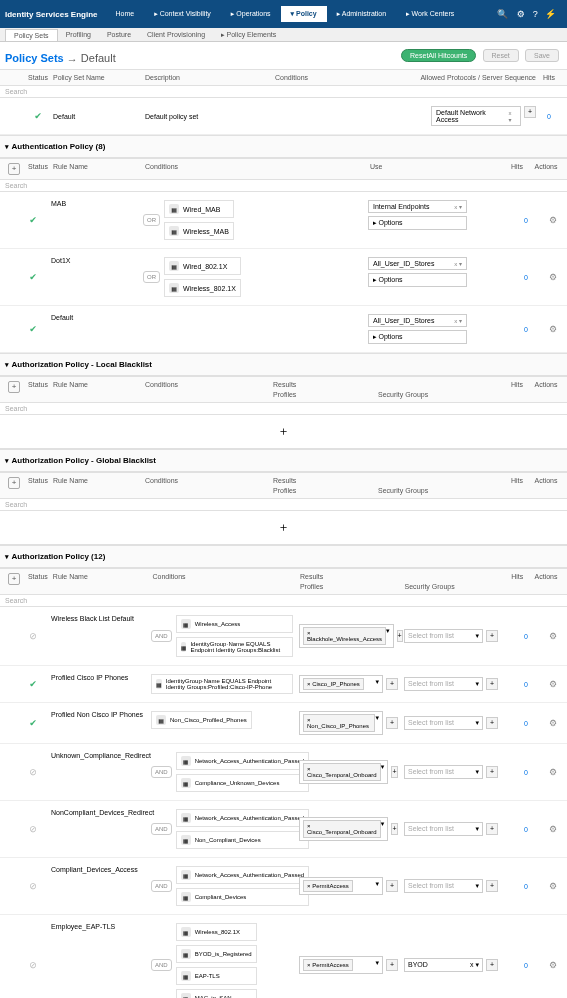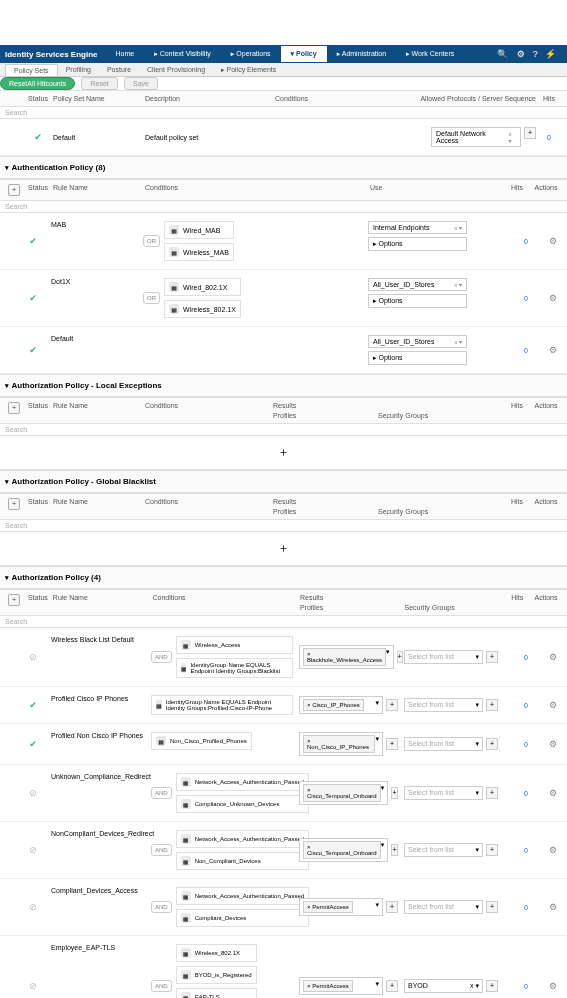--- a/index.html
+++ b/index.html
@@ -1,17 +1,17 @@
 <!DOCTYPE html>
 <html><head>
   <meta charset="utf-8">
   <style>
     * { margin: 0; padding: 0; box-sizing: border-box; font-family: Arial, sans-serif; }
     body { background: #fff; font-size: 8px; }
-    .topbar { background: #0f4c81; color: #fff; height: 18px; display: flex; align-items: center; padding: 0 5px; margin-top: 45px; }
+    .topbar { background: #0f4c81; color: #fff; height: 28px; display: flex; align-items: center; padding: 0 5px; }
     .logo { font-size: 8px; font-weight: bold; margin-right: 8px; }
     .topnav { display: flex; flex: 1; }
     .topnav-item { padding: 4px 10px; font-size: 7px; cursor: pointer; }
     .topnav-item.active { background: #fff; color: #0f4c81; font-weight: bold; }
     .topicons { display: flex; gap: 8px; padding-right: 5px; }
     .topicons span { cursor: pointer; font-size: 9px; }
     .subnav { background: #f0f0f0; height: 14px; display: flex; align-items: center; padding: 0 5px; border-bottom: 1px solid #ccc; }
     .subnav-item { padding: 2px 8px; font-size: 7px; cursor: pointer; color: #555; }
     .subnav-item.active { background: #fff; border: 1px solid #ccc; border-bottom: none; }
     .page-title { padding: 10px 5px 5px; font-size: 11px; color: #0073e6; font-weight: bold; }
@@ -83,20 +83,25 @@
 
 <div class="subnav">
   <div class="subnav-item active">Policy Sets</div>
   <div class="subnav-item">Profiling</div>
   <div class="subnav-item">Posture</div>
   <div class="subnav-item">Client Provisioning</div>
   <div class="subnav-item">▸ Policy Elements</div>
 </div>
 
 <div class="title-row">
+  <div class="page-title">
+    <span>Policy Sets</span>
+    <span class="sub">→</span>
+    <span class="sub">Default</span>
+  </div>
   <div>
     <button class="btn-reset-hit">ResetAll Hitcounts</button>
     <button class="btn-gray">Reset</button>
     <button class="btn-gray">Save</button>
   </div>
 </div>
 
 <div class="table-head">
   <div class="col-plus"></div>
   <div class="col-status">Status</div>
@@ -236,21 +241,21 @@
     <div style="flex:1"></div>
     <div class="c-hits">
         <span class="hit-num">0</span>
       </div>
     <div class="c-act">
         <span class="gear">⚙</span>
       </div>
     </div>
   </div>
 
-<div class="section-header"><span class="chevron">▾</span><span>Authorization Policy - Local Exceptions</span></div>
+<div class="section-header"><span class="chevron">▾</span><span>Authorization Policy - Local Blacklist</span></div>
 <div class="table-head">
   <div class="col-plus">
       <div class="plus-btn">+</div>
     </div>
   <div class="col-status">Status</div>
   <div class="col-name">Rule Name</div>
   <div style="width:128px">Conditions</div>
   <div style="width:105px;display:flex;flex-direction:column;">
     <span style="margin-bottom:3px;">Results</span>
     <span>Profiles</span>
@@ -280,21 +285,21 @@
   <div style="width:110px;display:flex;align-items:flex-end;">
       <span>Security Groups</span>
     </div>
   <div style="flex:1"></div>
   <div class="col-hits">Hits</div>
   <div class="col-actions">Actions</div>
 </div>
 <div class="search-row">Search</div>
 <div class="big-plus">＋</div>
 
-<div class="section-header"><span class="chevron">▾</span><span>Authorization Policy (4)</span></div>
+<div class="section-header"><span class="chevron">▾</span><span>Authorization Policy (12)</span></div>
 <div class="table-head">
   <div class="col-plus">
       <div class="plus-btn">+</div>
     </div>
   <div class="col-status">Status</div>
   <div class="c-name">Rule Name</div>
   <div class="c-cond">Conditions</div>
   <div class="c-profile" style="display:flex;flex-direction:column;">
     <span style="margin-bottom:3px;">Results</span>
     <span>Profiles</span>

